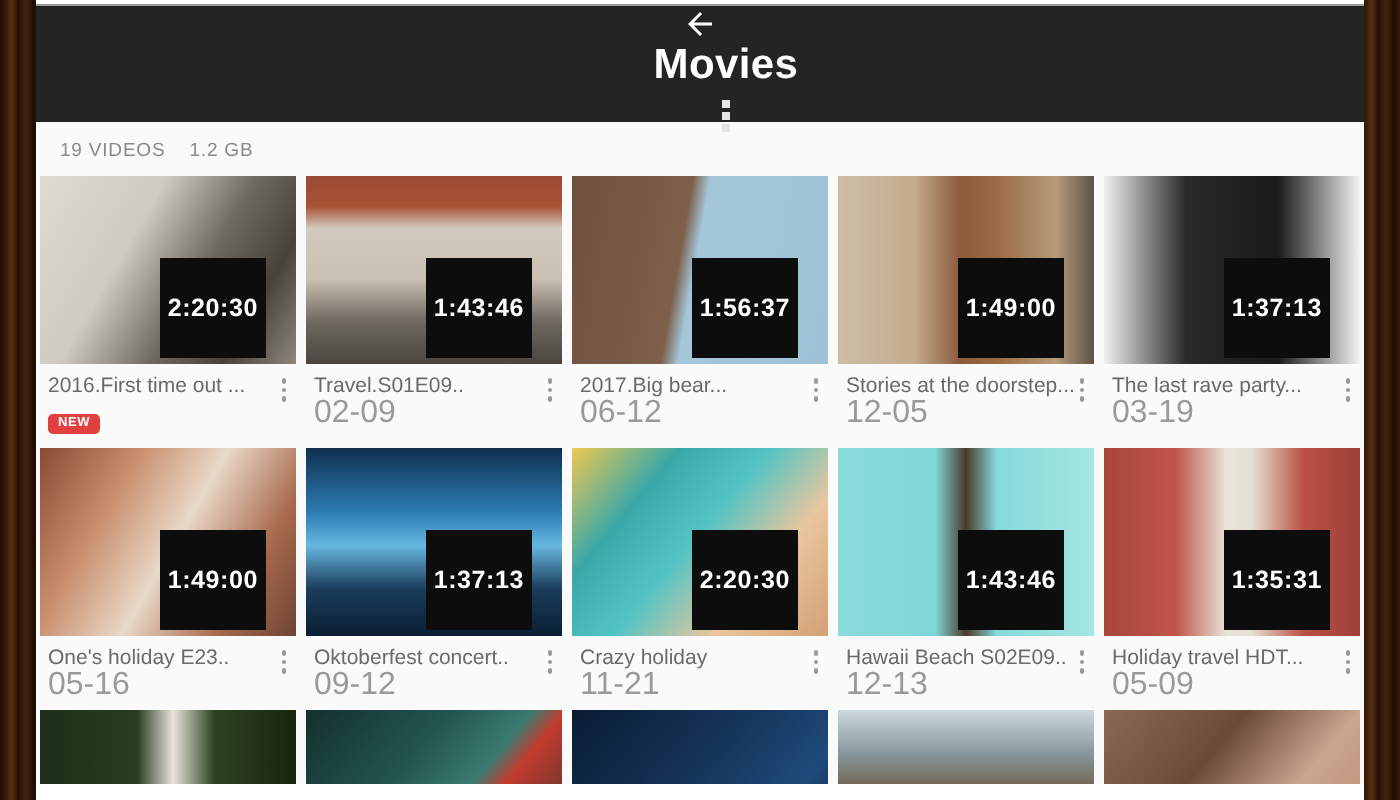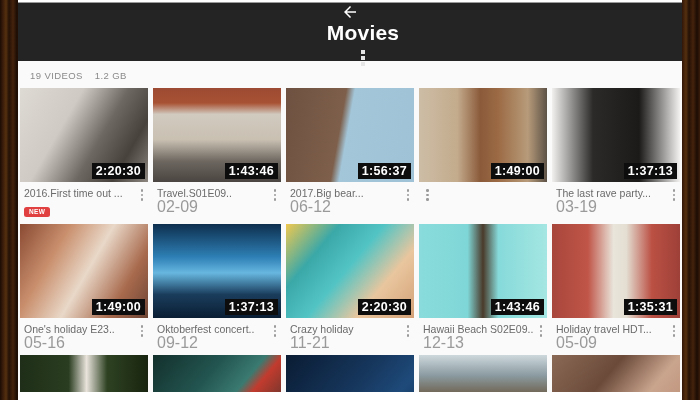--- a/index.html
+++ b/index.html
@@ -37,22 +37,22 @@
     letter-spacing:.4px;display:flex;gap:12px;text-align:right;
   }
   
   .grid{
     display:grid;grid-template-columns:repeat(5,1fr);
     gap:6px 5px;padding:0 2px;
   }
   .tile{min-width:0;}
   .thumb{height:94px;position:relative;background:#888;}
   .duration{
-    position:absolute;right:3px;bottom:3px;background:#0d0d0d;color:#ffffff;
-    font-size:12.5px;font-weight:700;padding:1px 4px;letter-spacing:.3px;
+    position:absolute;right:15px;bottom:3px;background:#0d0d0d;color:#ffffff;
+    font-size:12.5px;font-weight:700;padding:18px 4px;letter-spacing:.3px;
   }
   .caption{display:flex;align-items:flex-start;padding:5px 2px 0 4px;}
   .cap-text{flex:1;min-width:0;}
   .cap-title{font-size:10.5px;color:#6a6a6a;white-space:nowrap;overflow:hidden;line-height:13px;}
   .cap-sub{font-size:16px;color:#9a9a9a;line-height:13px;}
   .new-badge{
     display:inline-block;background:#e04040;color:#fff;font-size:6.5px;font-weight:700;
     padding:1.5px 5px;border-radius:2.5px;margin-top:2px;letter-spacing:.3px;
   }
   .cap-dots{display:flex;flex-direction:column;gap:2px;padding:2px 3px;cursor:pointer;}
@@ -140,20 +140,24 @@
             <i></i>
             <i></i>
           </span>
         </div>
       </div>
       <div class="tile">
         <div class="thumb" style="background: linear-gradient(90deg, rgb(205, 189, 166) 0%, rgb(195, 171, 140) 30%, rgb(138, 90, 58) 48%, rgb(156, 107, 69) 62%, rgb(183, 155, 122) 85%, rgb(93, 82, 71) 100%);">
           <span class="duration">1:49:00</span>
         </div>
         <div class="caption">
+          <div class="cap-text">
+            <div class="cap-title">Stories at the doorstep...</div>
+            <div class="cap-sub">12-05</div>
+          </div>
           <span class="cap-dots">
             <i></i>
             <i></i>
             <i></i>
           </span>
         </div>
       </div>
       <div class="tile">
         <div class="thumb" style="background: linear-gradient(90deg, rgb(242, 240, 238) 0%, rgb(44, 42, 40) 32%, rgb(27, 26, 25) 68%, rgb(244, 242, 240) 100%);">
           <span class="duration">1:37:13</span>

